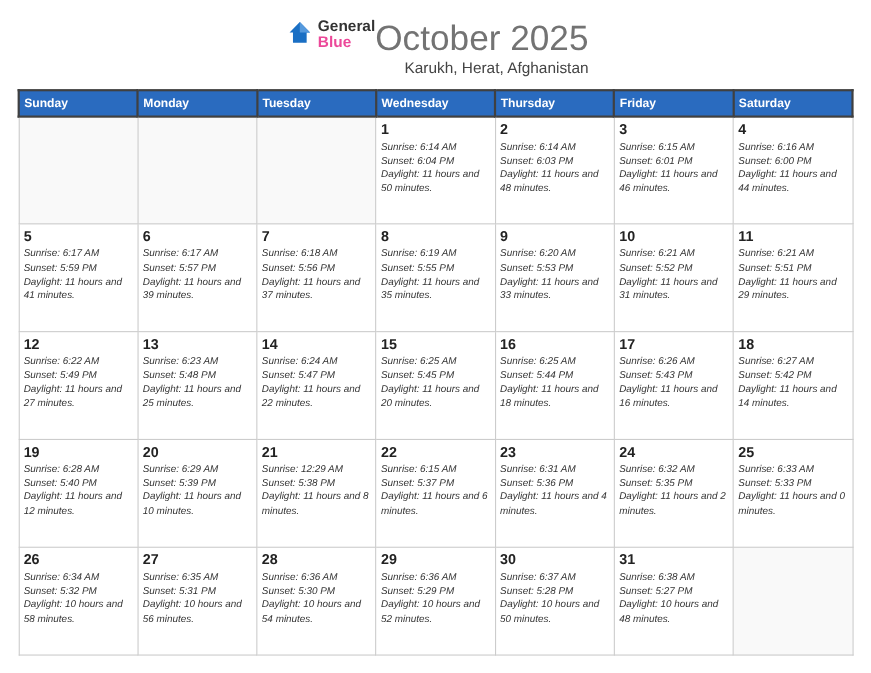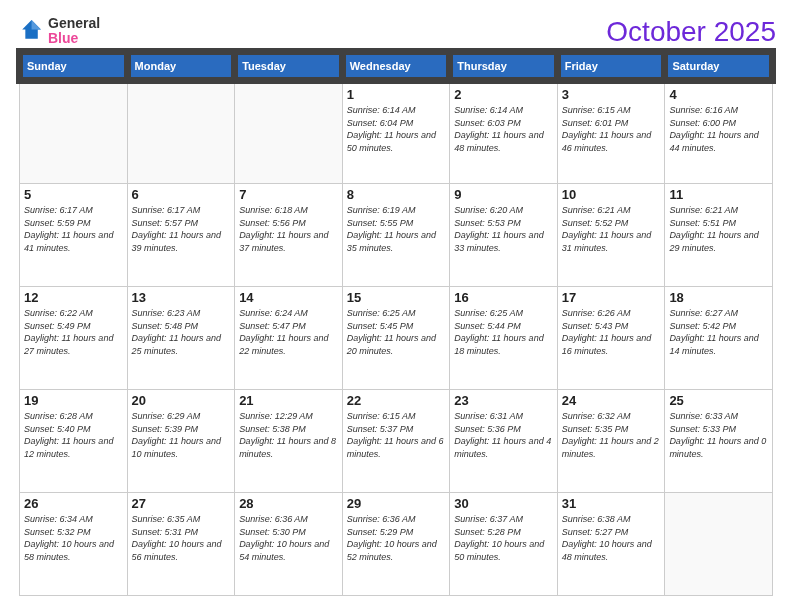--- a/index.html
+++ b/index.html
@@ -12,23 +12,23 @@
     }
     .page {
       width: 792px;
       height: 612px;
       padding: 16px;
       display: flex;
       flex-direction: column;
     }
     .header {
       display: flex;
-      justify-content: space-between;
+      justify-content: center;
       align-items: flex-start;
-      margin-bottom: 0;
+      margin-bottom: 12px;
     }
     .logo {
       display: flex;
       align-items: center;
       gap: 4px;
     }
     .logo-text {
       display: flex;
       flex-direction: column;
       font-size: 14px;
@@ -38,41 +38,41 @@
     .logo-general { color: #333; }
     .logo-blue { color: #ec4899; }
     .logo-icon {
       width: 28px;
       height: 28px;
     }
     .title-block {
       text-align: right;
     }
     .month-title {
-      font-size: 28px;
+      font-size: 32px;
       font-weight: 300;
-      color: #6d28d9;
+      color: #737373;
     }
     .location {
       font-size: 14px;
       color: #444;
     }
     .calendar {
       width: 100%;
       border-collapse: collapse;
       flex: 1;
     }
     .calendar th {
       background: #2a6bbf;
       color: #fff;
       font-size: 11px;
       font-weight: bold;
       padding: 5px 4px;
       text-align: left;
-      border: 7px solid #404040;
+      border: 2px solid #404040;
     }
     .calendar td {
       border: 1px solid #ccc;
       vertical-align: top;
       padding: 3px 4px;
       font-size: 9.5px;
       color: #222;
       width: calc(100% / 7);
       height: 88px;
       background: #fff;
@@ -103,20 +103,21 @@
         <polygon points="20,4 32,16 28,16 28,28 12,28 12,16 8,16" fill="#1a6fc4"></polygon>
         <polygon points="20,4 32,16 20,16" fill="#5599dd"></polygon>
       </svg>
       <div class="logo-text">
         <span class="logo-general">General</span>
         <span class="logo-blue">Blue</span>
       </div>
     </div>
     <div class="title-block">
       <div class="month-title">October 2025</div>
+      <div class="location">Karukh, Herat, Afghanistan</div>
     </div>
   </div>
 
   <table class="calendar">
     <thead>
       <tr>
       <th>Sunday</th>
           <th>Monday</th>
           <th>Tuesday</th>
           <th>Wednesday</th>

